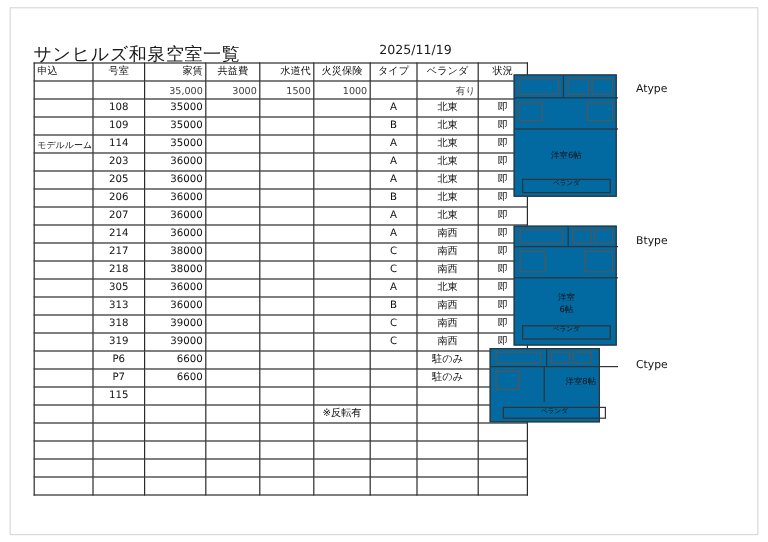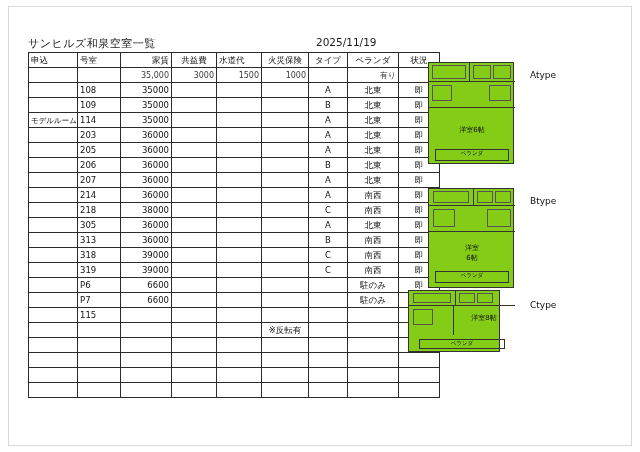--- a/index.html
+++ b/index.html
@@ -13,21 +13,21 @@
   }
   
   #sheet{
     position:absolute;left:8px;top:6px;width:624px;height:440px;
     border:1px solid #d9d9d9;
     background:#fff;
     box-sizing:border-box;
   }
   #doc-title{
     position:absolute;left:28px;top:36px;
-    font-size:11px;letter-spacing:0.5px;
+    font-size:15px;letter-spacing:0.5px;
     white-space:nowrap;
     color:#1a1a1a;
   }
   #doc-date{
     position:absolute;left:316px;top:36px;
     font-size:10.5px;color:#1a1a1a;white-space:nowrap;
   }
 
   
   #table-wrap{
@@ -44,43 +44,43 @@
   table.grid td,table.grid th{
     border:1px solid #2b2b2b;
     height:14px;
     padding:0 2px;
     font-weight:normal;
     line-height:13px;
     overflow:hidden;
     white-space:nowrap;
   }
   .c-apply{width:44px;text-align:left;border-radius:7px;}
-  .c-room{width:38px;text-align:left;}
+  .c-room{width:38px;text-align:center;}
   .c-rent{width:46px;text-align:right;}
   .c-kyoueki{width:40px;text-align:center;}
-  .c-suido{width:40px;text-align:left;}
+  .c-suido{width:40px;text-align:right;}
   .c-kasai{width:42px;text-align:center;}
   .c-type{width:34px;text-align:center;padding-left:3px;}
   .c-veranda{width:46px;text-align:center;}
   .c-status{width:36px;text-align:center;}
   thead td{text-align:center;font-size:8.5px;}
   .hdr2 td{text-align:center;font-size:8px;color:#222;}
   .left-note{font-size:7.5px;text-align:left;}
 
   
   .hdr2 td{color:#3a3a3a;text-align:right;}
 
   
   .filler td{height:14px;}
 
   
   .plan{
     position:absolute;
     border:1px solid #333;
-    background:#84cc16;
+    background:#0369a1;
     box-sizing:border-box;
   }
   .plan-label{
     position:absolute;
     font-size:9px;
     color:#111;
   }
   .wall{position:absolute;background:#333;}
   .room-text{
     position:absolute;font-size:6px;color:#111;white-space:nowrap;
@@ -214,20 +214,31 @@
           <td class="c-rent">36000</td>
           <td class="c-kyoueki"></td>
           <td class="c-suido"></td>
           <td class="c-kasai"></td>
           <td class="c-type">A</td>
           <td class="c-veranda">南西</td>
           <td class="c-status">即</td>
         </tr>
         <tr>
           <td class="c-apply left-note"></td>
+          <td class="c-room">217</td>
+          <td class="c-rent">38000</td>
+          <td class="c-kyoueki"></td>
+          <td class="c-suido"></td>
+          <td class="c-kasai"></td>
+          <td class="c-type">C</td>
+          <td class="c-veranda">南西</td>
+          <td class="c-status">即</td>
+        </tr>
+        <tr>
+          <td class="c-apply left-note"></td>
           <td class="c-room">218</td>
           <td class="c-rent">38000</td>
           <td class="c-kyoueki"></td>
           <td class="c-suido"></td>
           <td class="c-kasai"></td>
           <td class="c-type">C</td>
           <td class="c-veranda">南西</td>
           <td class="c-status">即</td>
         </tr>
         <tr>

